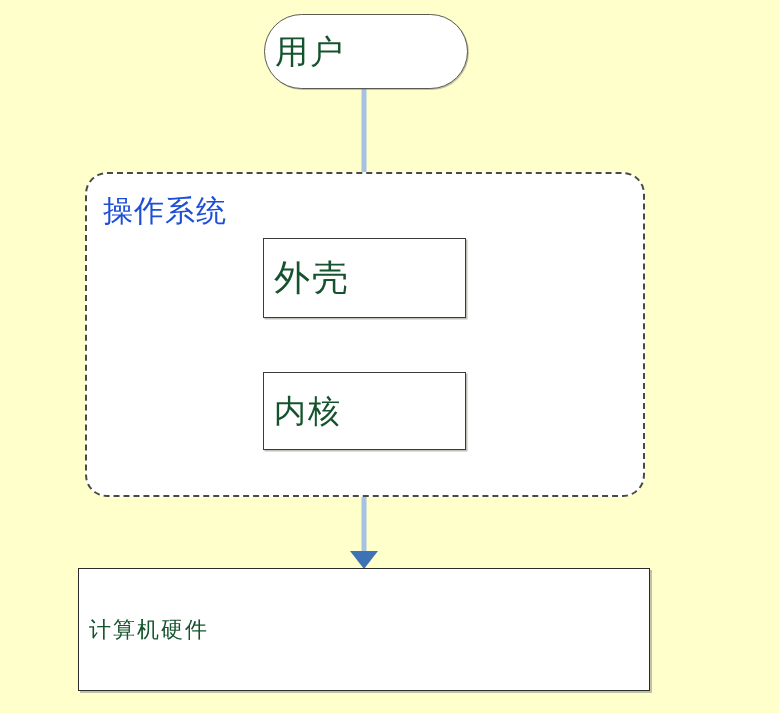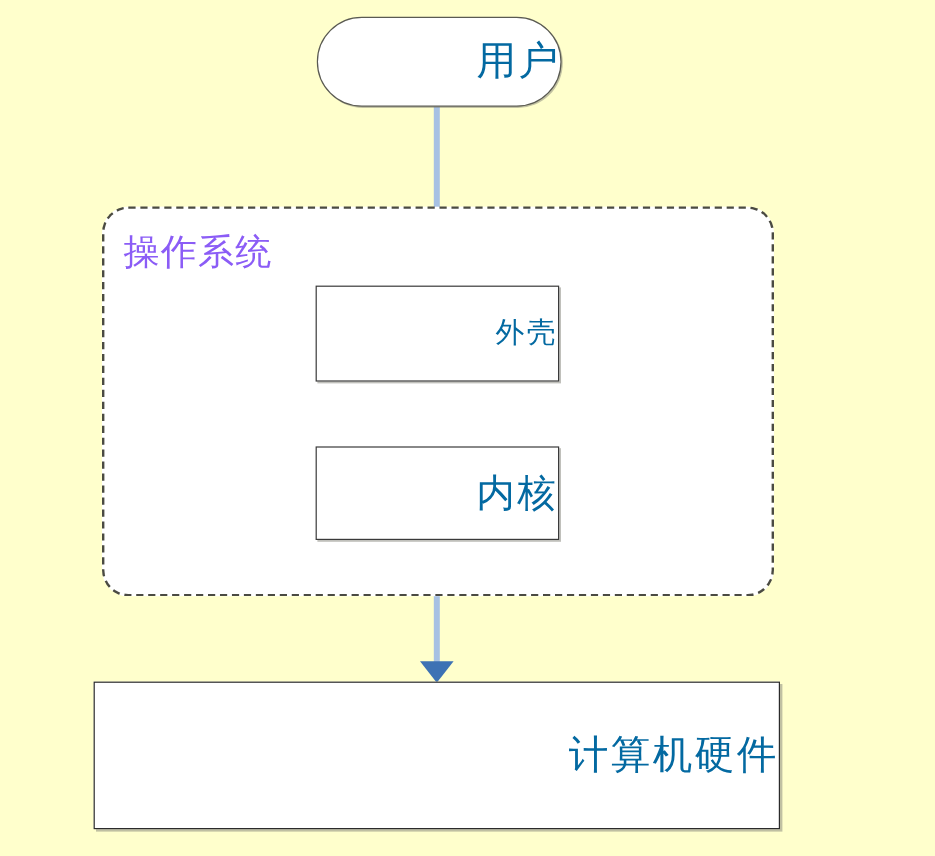--- a/index.html
+++ b/index.html
@@ -18,22 +18,22 @@
     width: 779px;
     height: 713px;
     background: #ffffcc;
   }
 
   
   .node-label {
     position: absolute;
     left: 10px;
     right: 0;
-    text-align: right;
-    color: #0369a1;
+    text-align: left;
+    color: #14532d;
     white-space: nowrap;
     letter-spacing: 2px;
   }
 
   
   #user-node {
     position: absolute;
     left: 264px;
     top: 14px;
     width: 204px;
@@ -61,42 +61,42 @@
     border: 2.2px dashed #4a4a42;
     border-radius: 22px;
     box-sizing: border-box;
   }
   #os-container-label {
     position: absolute;
     left: 103px;
     top: 192px;
     font-size: 30px;
     line-height: 38px;
-    color: #8b5cf6;
+    color: #1d4ed8;
     letter-spacing: 1px;
     white-space: nowrap;
   }
 
   
   .rect-node {
     position: absolute;
     background: #ffffff;
     border: 1.7px solid #3a3a3a;
     box-sizing: border-box;
     box-shadow: 1.5px 1.5px 0 rgba(130,130,120,0.5);
   }
   #shell-node {
     left: 263px;
     top: 238px;
     width: 203px;
     height: 80px;
   }
   #shell-node .node-label {
     top: 19px;
-    font-size: 24px;
+    font-size: 36px;
     line-height: 40px;
   }
   #kernel-node {
     left: 263px;
     top: 372px;
     width: 203px;
     height: 78px;
   }
   #kernel-node .node-label {
     top: 18px;
@@ -111,21 +111,21 @@
     top: 568px;
     width: 572px;
     height: 123px;
     background: #ffffff;
     border: 1.7px solid #2b2b2b;
     box-sizing: border-box;
     box-shadow: 2px 2px 0 rgba(130,130,120,0.5);
   }
   #hardware-node .node-label {
     top: 40px;
-    font-size: 33px;
+    font-size: 22px;
     line-height: 42px;
   }
 
   
   #arrow-layer {
     position: absolute;
     left: 0;
     top: 0;
     width: 779px;
     height: 713px;

